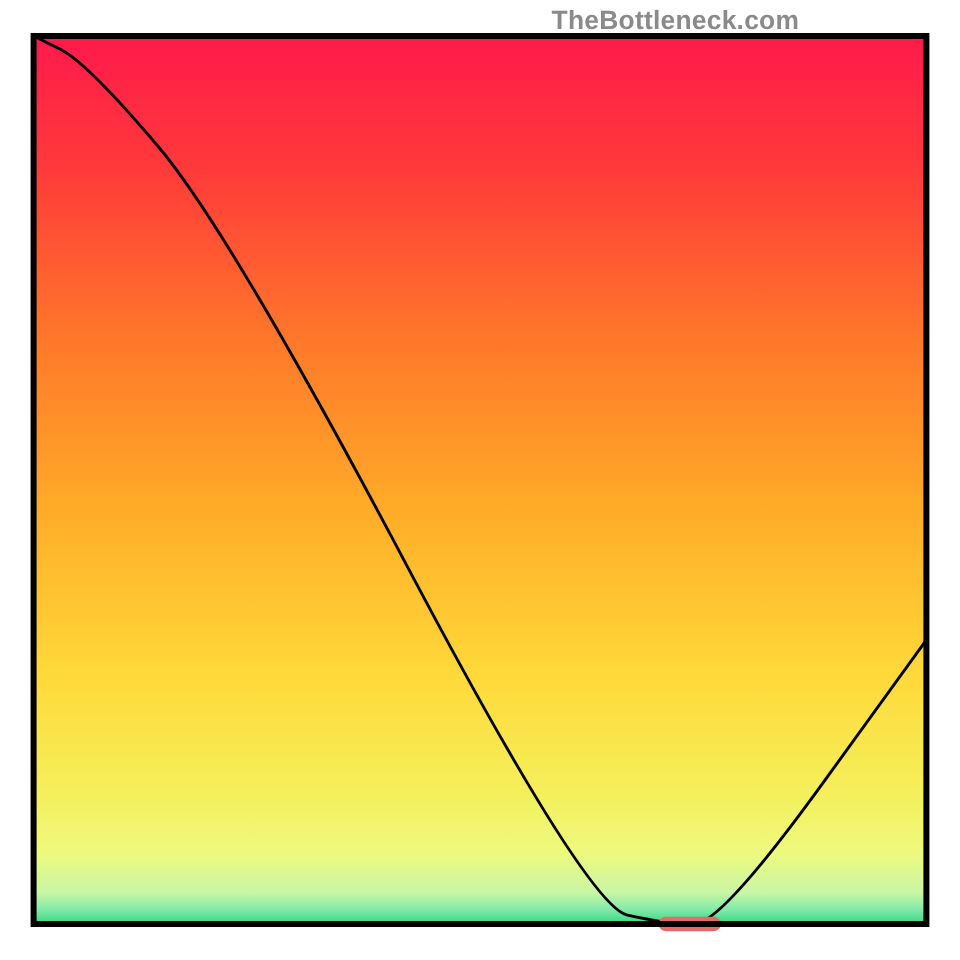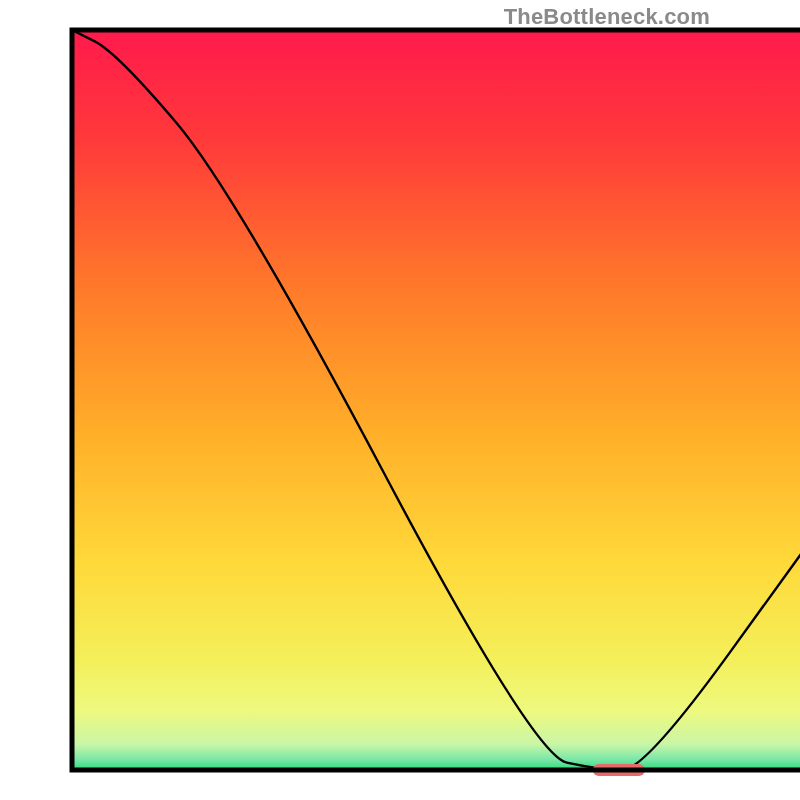--- a/index.html
+++ b/index.html
@@ -7,21 +7,20 @@
     padding: 0;
     width: 800px;
     height: 800px;
     background: #ffffff;
     font-family: Arial, sans-serif;
   }
   .container {
     position: relative;
     width: 680px;
     height: 800px;
-    margin-left: 44px;
   }
   .watermark {
     position: absolute;
     top: 4px;
     right: 14px;
     font-size: 22px;
     font-weight: 600;
     color: #8a8a8a;
     letter-spacing: 0.2px;
   }

